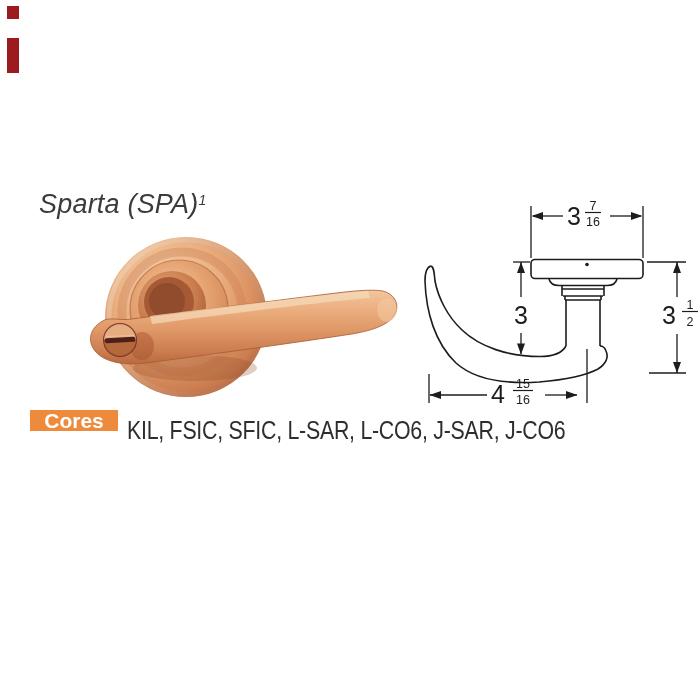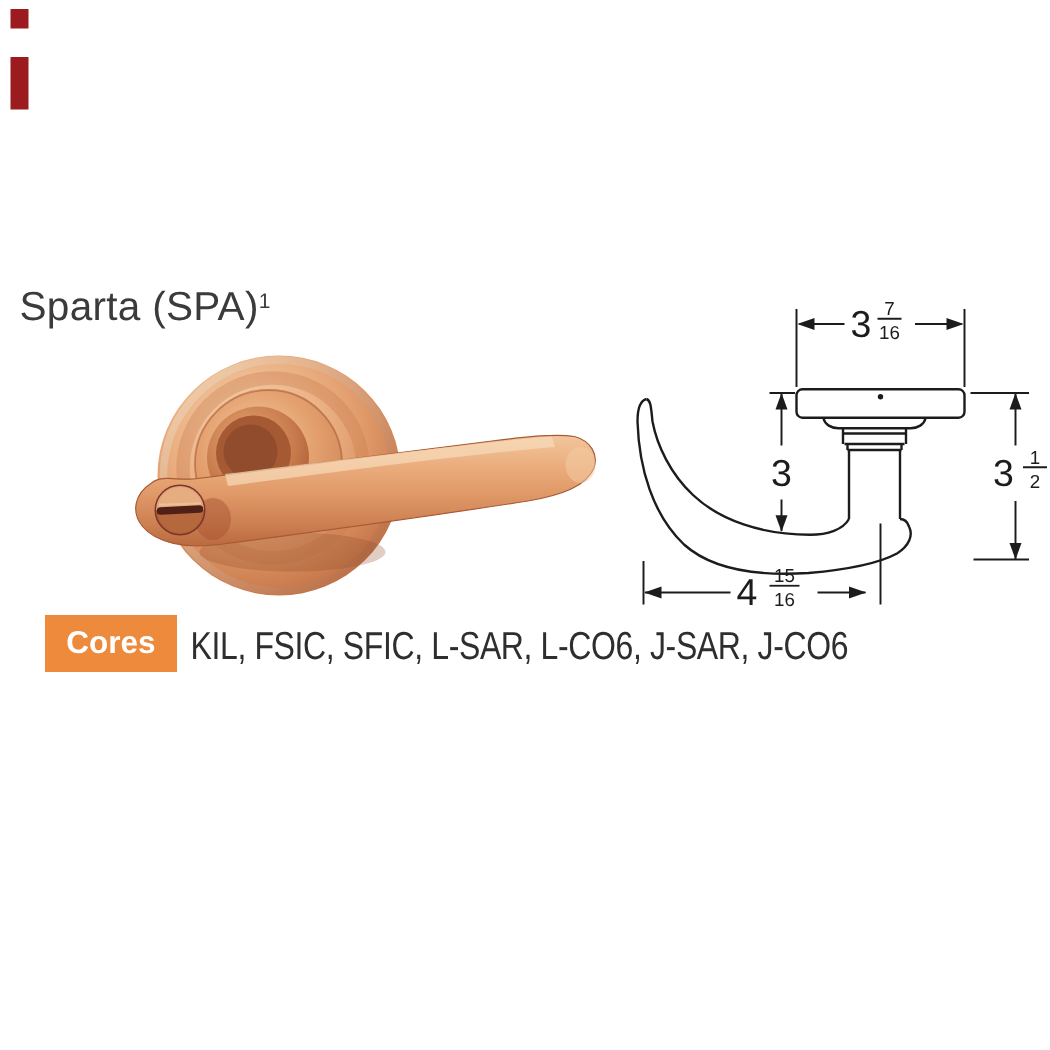--- a/index.html
+++ b/index.html
@@ -4,35 +4,36 @@
 <style>
   html,body{margin:0;padding:0;}
   body{
     width:700px;height:700px;position:relative;background:#ffffff;
     font-family:"Liberation Sans", sans-serif;overflow:hidden;
   }
   .edge-mark{position:absolute;left:7px;width:12px;}
   #edge-mark-1{top:6px;height:13px;}
   #edge-mark-2{top:38px;height:35px;}
   .page-title{
-    position:absolute;left:13px;top:189px;
+    position:absolute;left:39px;top:189px;
     font-size:27px;font-weight:500;letter-spacing:.2px;color:#3b3b3d;
     white-space:nowrap;
+    font-style:italic;
   }
   .page-title sup{font-size:14px;vertical-align:8px;font-weight:400;}
   #photo-svg{position:absolute;left:55px;top:218px;width:355px;height:205px;}
   #drawing-svg{position:absolute;left:405px;top:196px;width:295px;height:216px;}
   #drawing-svg line, #drawing-svg path.stroke, #drawing-svg rect{
     stroke:#1c1c1c;fill:none;
   }
   #drawing-svg text{fill:#1c1c1c;}
   .dim-big{font-size:25px;}
   .dim-frac{font-size:12.5px;text-anchor:middle;}
   .cores-badge{
-    position:absolute;left:30px;top:410px;width:88px;height:38px;
+    position:absolute;left:30px;top:410px;width:88px;height:21px;
     display:flex;align-items:center;justify-content:center;
     font-size:21px;font-weight:bold;
   }
   .cores-list{
     position:absolute;left:127px;top:413px;height:34px;line-height:34px;
     font-size:26px;letter-spacing:-0.3px;white-space:nowrap;
     transform:scaleX(.82);transform-origin:left center;
   }
 </style>
 </head>

